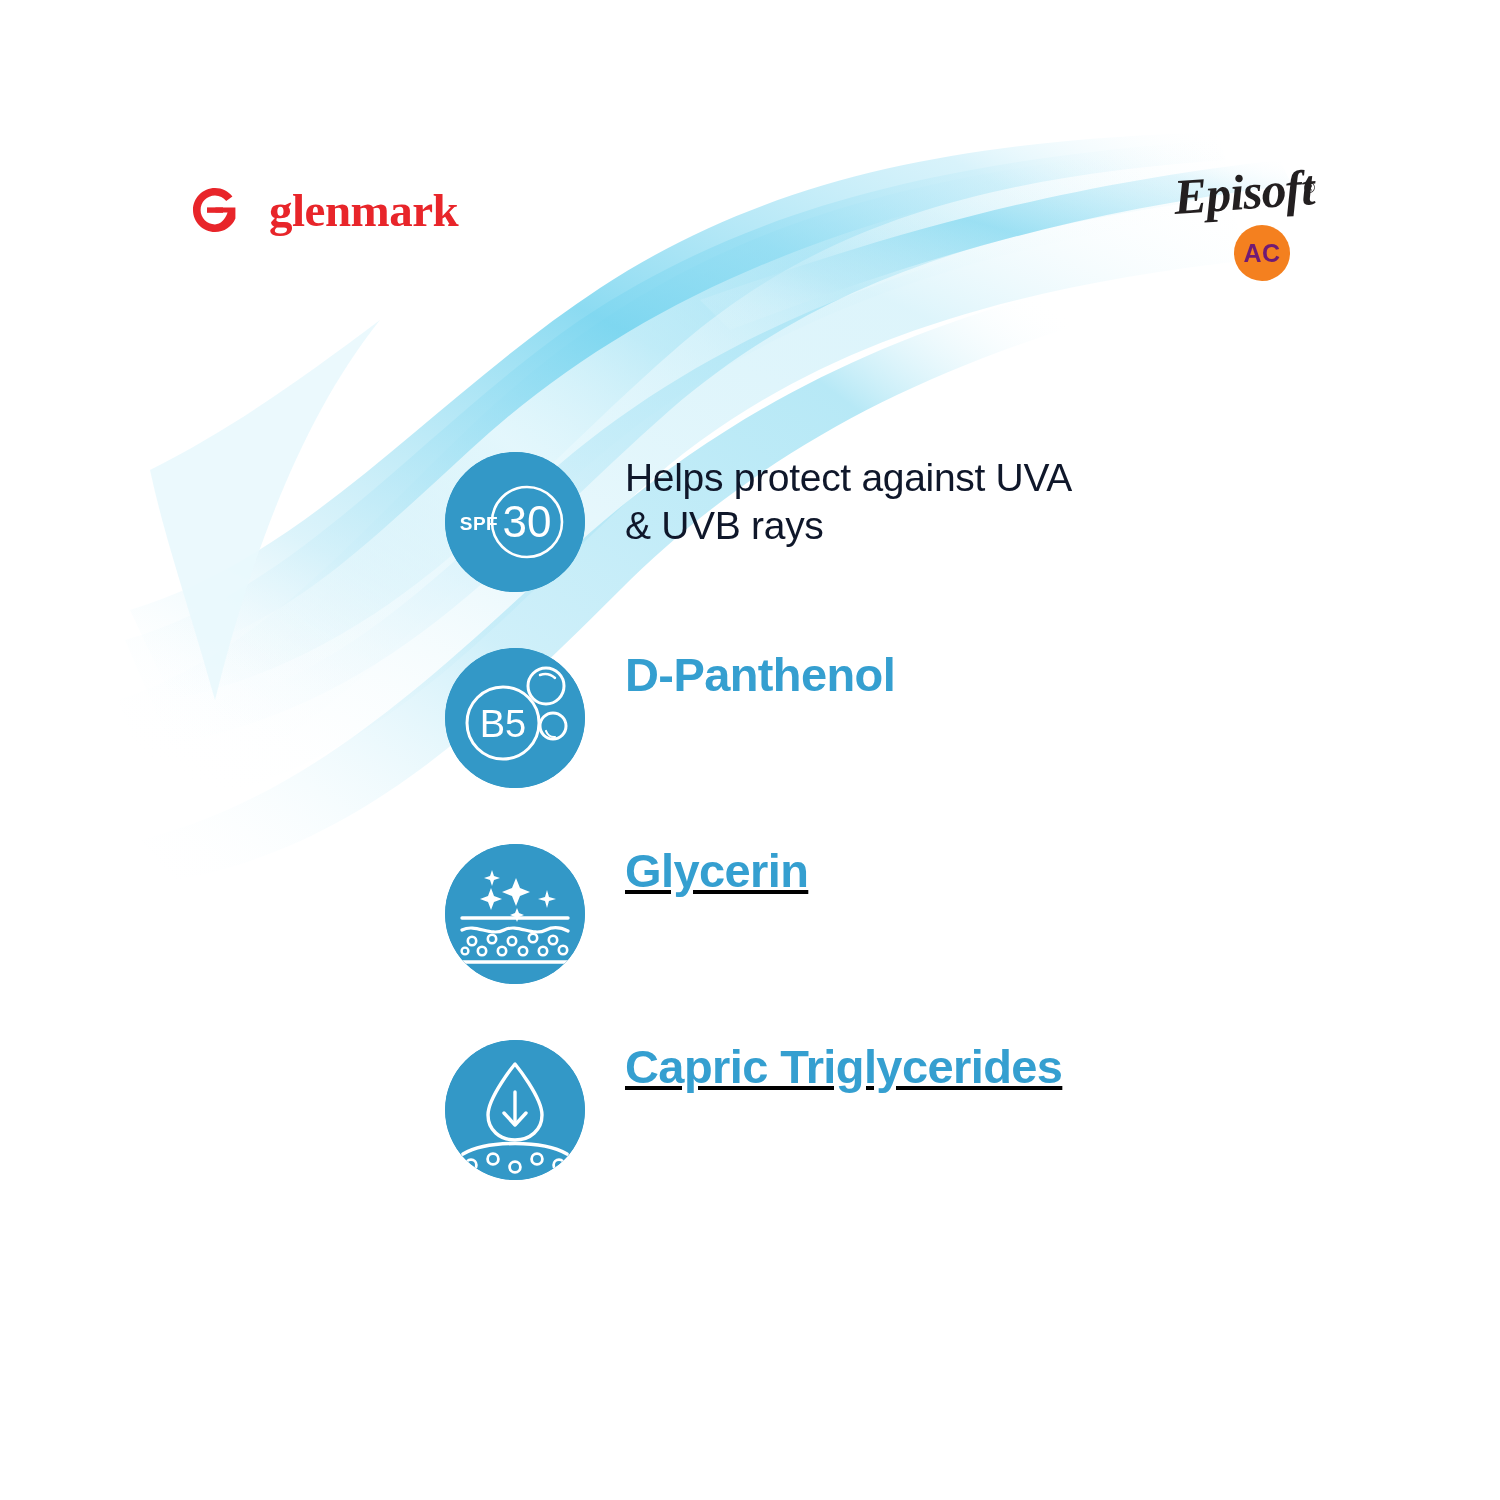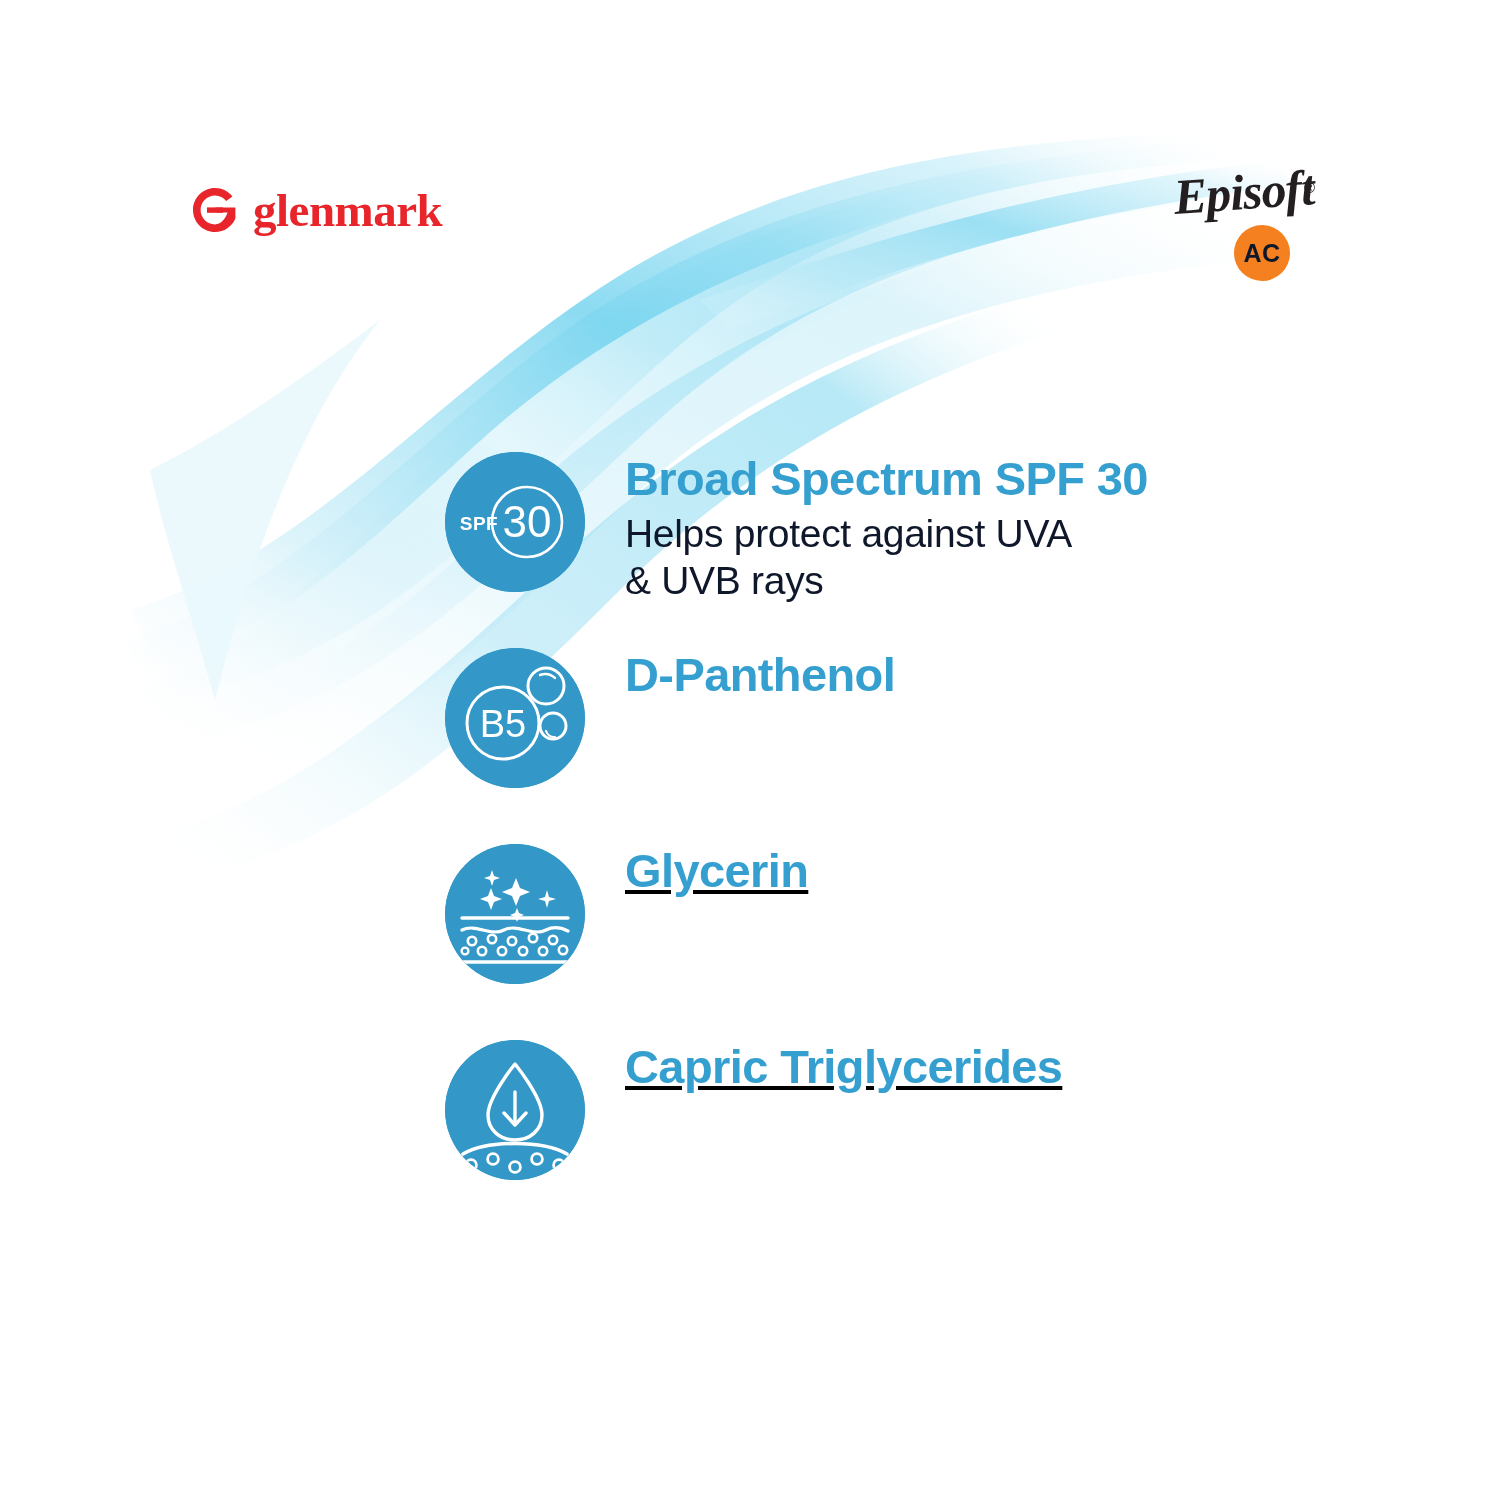--- a/index.html
+++ b/index.html
@@ -26,21 +26,21 @@
     pointer-events: none;
   }
 
   
   #brand-logo {
     position: absolute;
     left: 191px;
     top: 186px;
     display: flex;
     align-items: center;
-    gap: 14px;
+    gap: 30px;
   }
   #brand-mark { display: block; }
   #brand-wordmark {
     font-family: "Liberation Serif", serif;
     font-size: 47px;
     font-weight: bold;
     color: #e8252a;
     letter-spacing: -0.5px;
     line-height: 1;
     white-space: nowrap;
@@ -84,21 +84,21 @@
     top: 53px;
     width: 56px;
     height: 56px;
     border-radius: 50%;
     background: #f4801f;
     display: flex;
     align-items: center;
     justify-content: center;
   }
   #ac-badge-label {
-    color: #0f172a;
+    color: #701a75;
     font-family: "Liberation Sans", sans-serif;
     font-size: 25px;
     font-weight: bold;
     line-height: 1;
     letter-spacing: 0.5px;
     text-align: right;
   }
 
   
   #feature-list {
@@ -235,21 +235,20 @@
 <div id="feature-list">
 
   <div class="feature-row row-spf">
     <svg class="feature-icon" viewBox="0 0 140 140" xmlns="http://www.w3.org/2000/svg">
       <circle cx="70" cy="70" r="70" fill="#3398c7"></circle>
       <circle cx="82" cy="70" r="35" fill="none" stroke="#ffffff" stroke-width="2.6"></circle>
       <text x="34" y="78" fill="#ffffff" font-family="Liberation Sans, sans-serif" font-size="19" font-weight="bold" text-anchor="middle" letter-spacing="0.5">SPF</text>
       <text x="82" y="85" fill="#ffffff" font-family="Liberation Sans, sans-serif" font-size="44" font-weight="normal" text-anchor="middle">30</text>
     </svg>
     <div class="feature-text">
-      <h2 class="feature-title">Broad Spectrum SPF 30</h2>
       <p class="feature-desc">Helps protect against UVA
 &amp; UVB rays</p>
     </div>
   </div>
 
   <div class="feature-row row-b5">
     <svg class="feature-icon" viewBox="0 0 140 140" xmlns="http://www.w3.org/2000/svg">
       <circle cx="70" cy="70" r="70" fill="#3398c7"></circle>
       <circle cx="58" cy="75" r="36" fill="none" stroke="#ffffff" stroke-width="3"></circle>
       <text x="58" y="89" fill="#ffffff" font-family="Liberation Sans, sans-serif" font-size="38" font-weight="normal" text-anchor="middle">B5</text>

